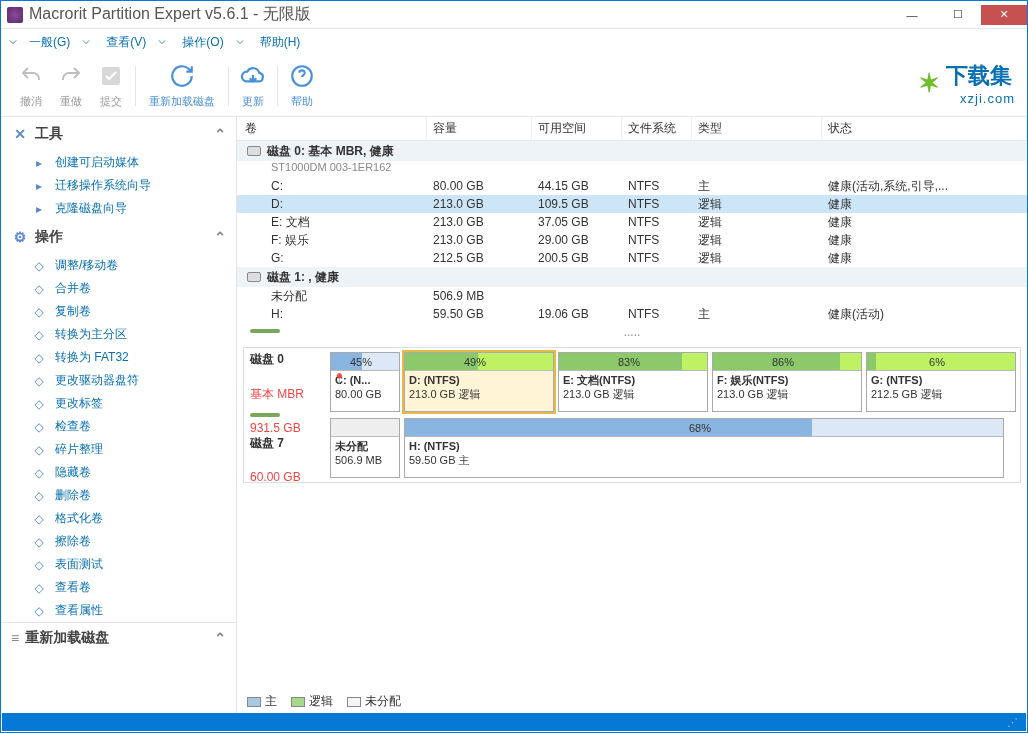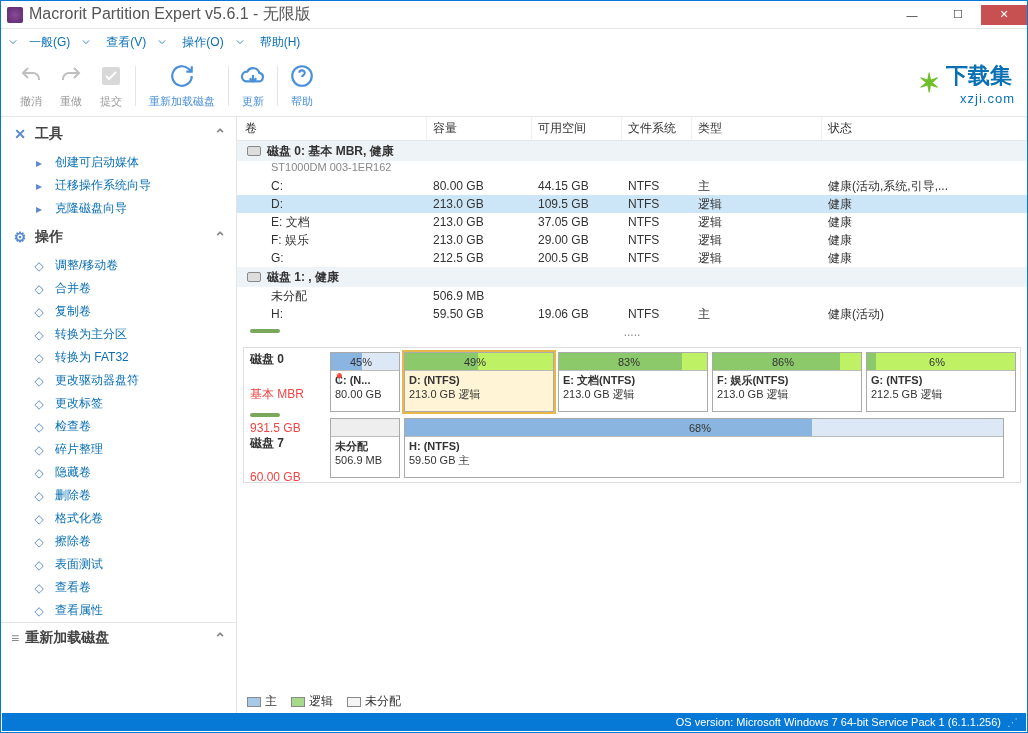--- a/index.html
+++ b/index.html
@@ -470,15 +470,14 @@
     <div style="flex:1"></div>
     <div class="legend">
       <span><span class="sw prim"></span><span>主</span></span>
       <span><span class="sw logi"></span><span>逻辑</span></span>
       <span><span class="sw un"></span><span>未分配</span></span>
     </div>
   </div>
 </div>
 
 <div class="statusbar">
-  <span>OS version: Microsoft Windows 7  64-bit Service Pack 1 (6.1.1.256)</span>
   <span class="grip">⋰</span>
 </div>
 
 </body></html>

